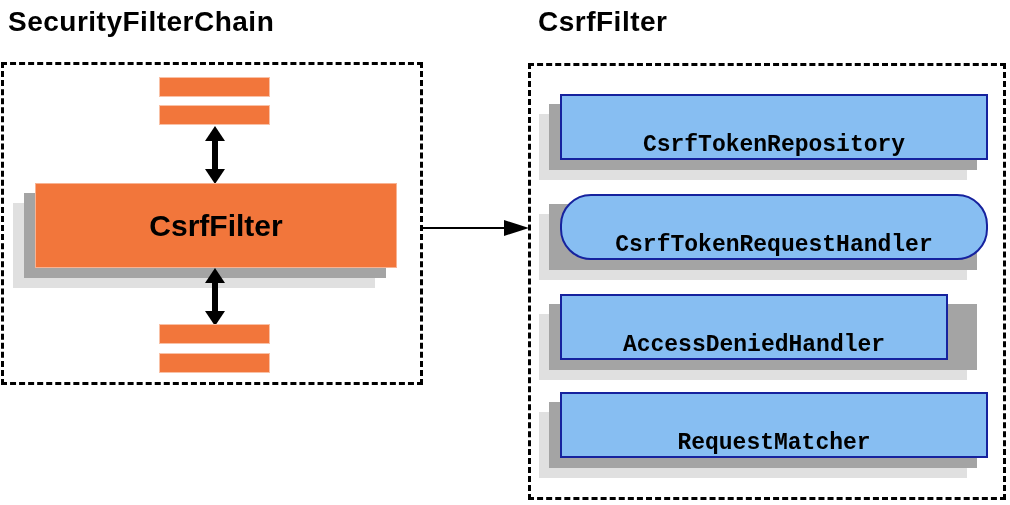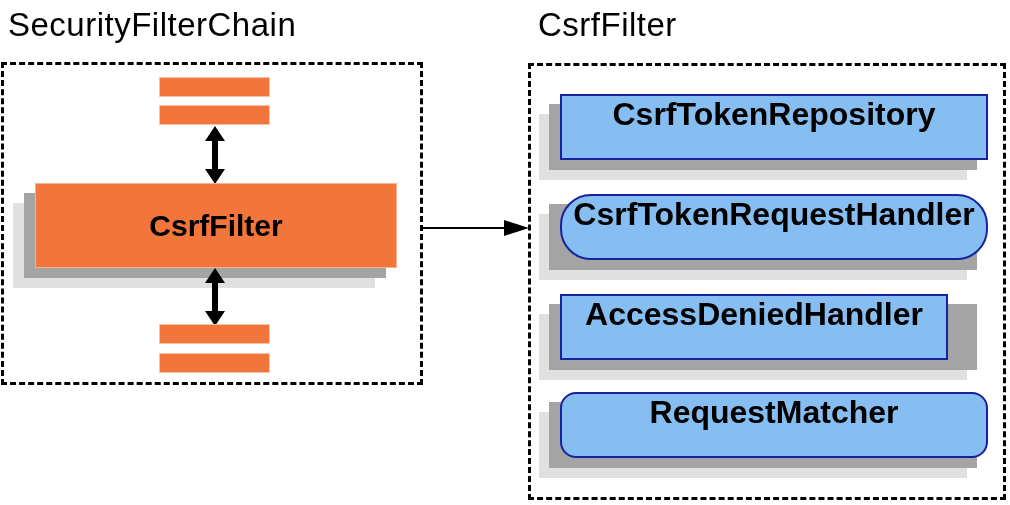--- a/index.html
+++ b/index.html
@@ -11,22 +11,22 @@
   .stage {
     position: relative;
     width: 1010px;
     height: 505px;
     background: #ffffff;
     overflow: hidden;
     color: #000;
   }
   .title {
     position: absolute;
-    font-size: 33px;
-    font-weight: normal;
+    font-size: 28px;
+    font-weight: bold;
     color: #000;
     white-space: nowrap;
     letter-spacing: 0.5px;
   }
   .dashed-panel {
     position: absolute;
     border: 3px dashed #000;
     box-sizing: border-box;
     background: transparent;
   }
@@ -58,26 +58,27 @@
     font-size: 30px;
     font-weight: bold;
     color: #000;
   }
   .blue-box {
     position: absolute;
     background: var(--blue-fill, #87BEF2);
     border: 2px solid var(--blue-border, #16229E);
     box-sizing: border-box;
     display: flex;
-    align-items: flex-start;
+    align-items: flex-end;
     justify-content: center;
-    font-size: 32px;
+    font-size: 23px;
     font-weight: bold;
     color: #000;
     white-space: nowrap;
+    font-family: Liberation Mono, monospace;
   }
   .arrow-svg {
     position: absolute;
     color: var(--line, #000);
     display: block;
   }
 </style>
 </head>
 <body>
 
@@ -142,18 +143,18 @@
     <div class="shadow-layer shadow-light" style="left:0; top:20px; width:428px; height:66px;"></div>
     <div class="shadow-layer shadow-dark" style="left:10px; top:10px; width:428px; height:66px;"></div>
     <div class="blue-box" style="left:21px; top:0; width:388px; height:66px;">
       <span>AccessDeniedHandler</span>
     </div>
   </div>
 
   <div class="stack" style="left:539px; top:392px; width:449px; height:87px;">
     <div class="shadow-layer shadow-light" style="left:0; top:20px; width:428px; height:66px;"></div>
     <div class="shadow-layer shadow-dark" style="left:10px; top:10px; width:428px; height:66px;"></div>
-    <div class="blue-box" style="left:21px; top:0; width:428px; height:66px;border-radius:16px;">
+    <div class="blue-box" style="left:21px; top:0; width:428px; height:66px;">
       <span>RequestMatcher</span>
     </div>
   </div>
 
 </div>
 
 </body></html>

